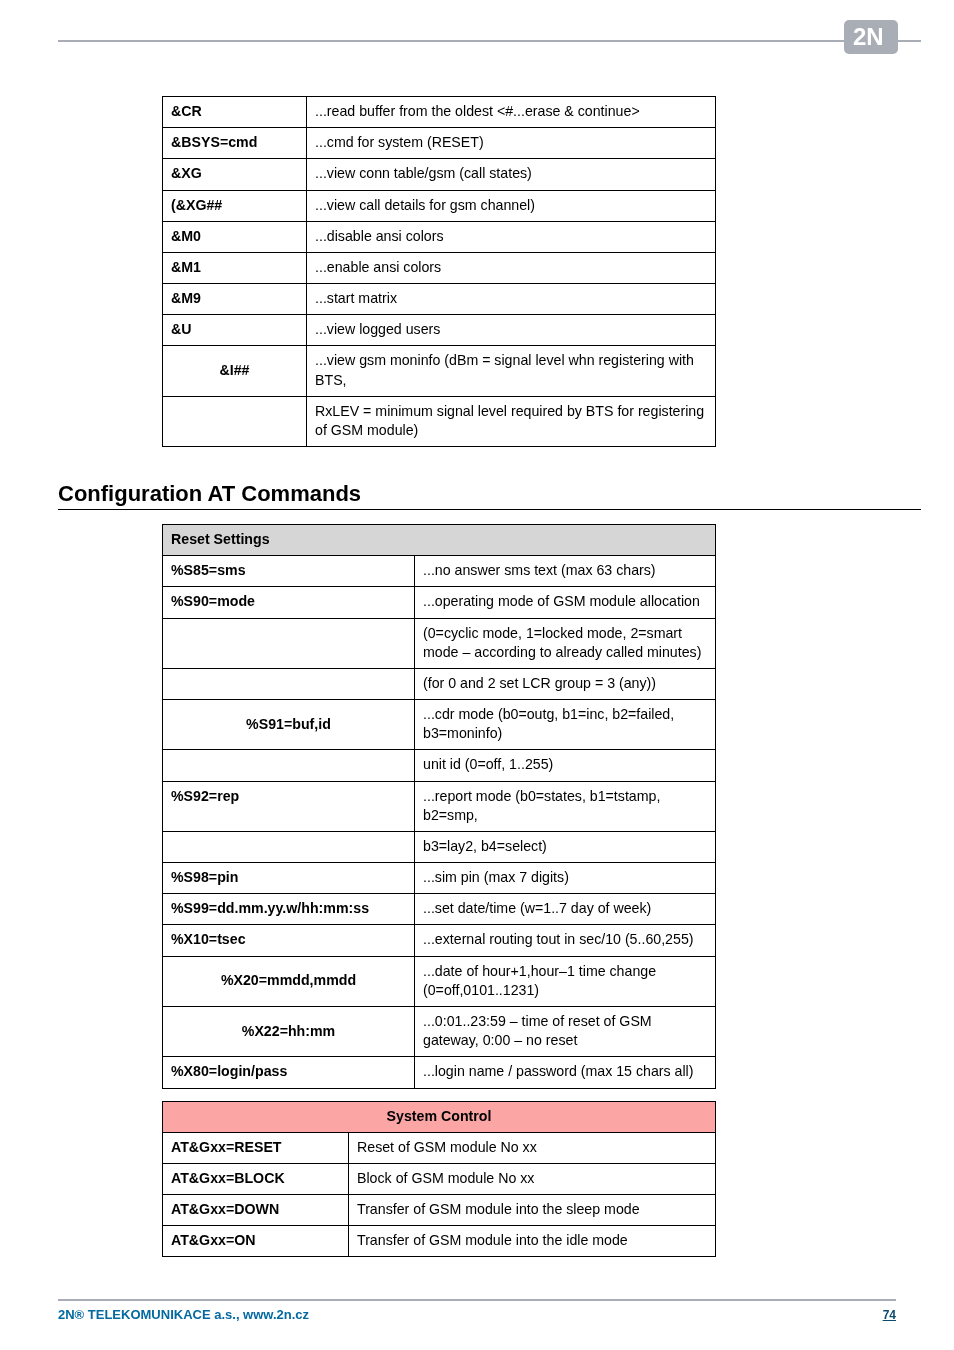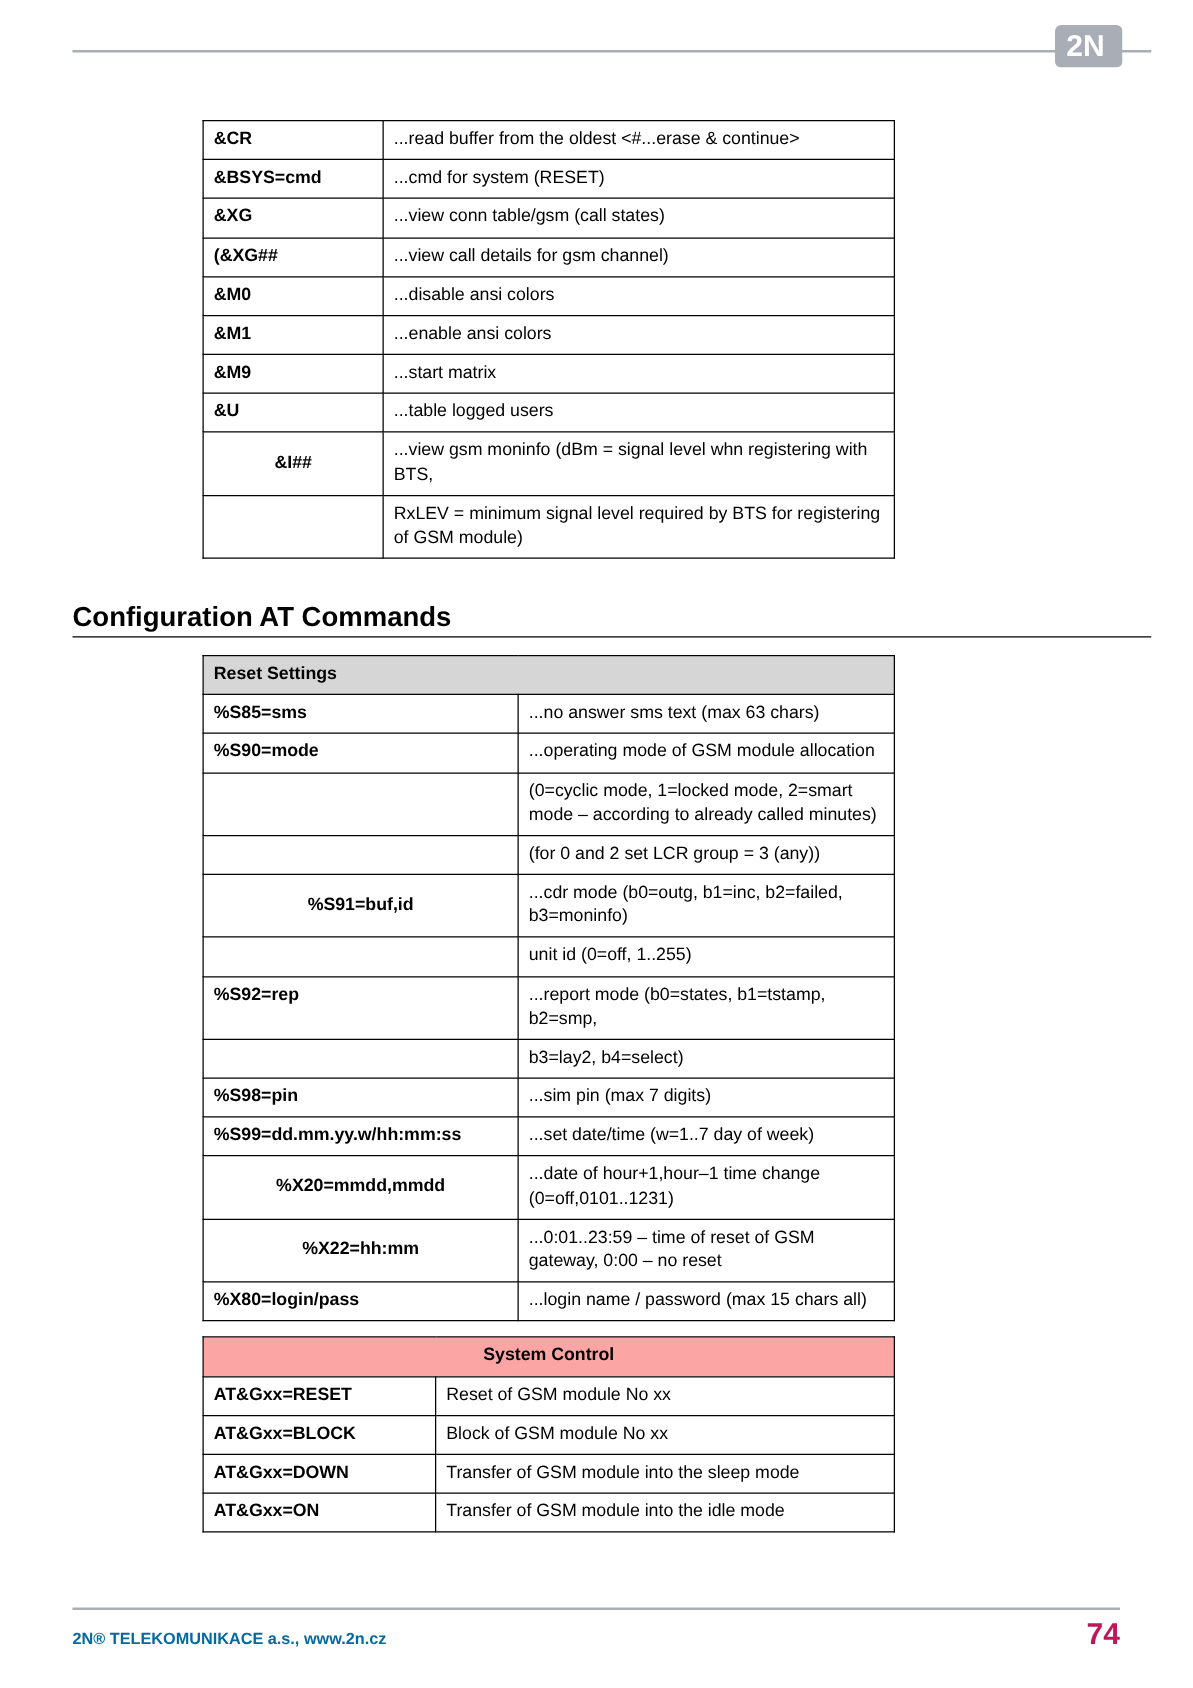--- a/index.html
+++ b/index.html
@@ -78,23 +78,24 @@
       display: flex;
       justify-content: space-between;
       align-items: baseline;
     }
     .footer-left {
       font-size: 13px;
       font-weight: bold;
       color: #0369a1;
     }
     .footer-right {
-      font-size: 24px;
-      font-weight: bold;
-      color: #be185d;
+      font-size: 12px;
+      font-weight: bold;
+      color: #0c4a6e;
+      text-decoration: underline;
     }
   </style>
 </head>
 <body>
 
 <div class="page">
   <hr class="top-rule">
   <div class="logo-block">
     <svg width="54" height="34" viewBox="0 0 54 34">
       <rect x="0" y="0" width="54" height="34" rx="5" fill="#a9aeb6"></rect>
@@ -131,21 +132,21 @@
       <tr>
           <td class="bold">&amp;M1</td>
           <td>...enable ansi colors</td>
         </tr>
       <tr>
           <td class="bold">&amp;M9</td>
           <td>...start matrix</td>
         </tr>
       <tr>
           <td class="bold">&amp;U</td>
-          <td>...table logged users</td>
+          <td>...view logged users</td>
         </tr>
       <tr>
           <td class="bold center">&amp;I##</td>
           <td>...view gsm moninfo (dBm = signal level whn registering with BTS,</td>
         </tr>
       <tr>
           <td class="bold"></td>
           <td>RxLEV = minimum signal level required by BTS for registering of GSM module)</td>
         </tr>
     </tbody>
@@ -195,20 +196,24 @@
           <td class="bold"></td>
           <td>b3=lay2, b4=select)</td>
         </tr>
       <tr>
           <td class="bold">%S98=pin</td>
           <td>...sim pin (max 7 digits)</td>
         </tr>
       <tr>
           <td class="bold">%S99=dd.mm.yy.w/hh:mm:ss</td>
           <td>...set date/time (w=1..7 day of week)</td>
+        </tr>
+      <tr>
+          <td class="bold">%X10=tsec</td>
+          <td>...external routing tout in sec/10 (5..60,255)</td>
         </tr>
       <tr>
           <td class="bold center">%X20=mmdd,mmdd</td>
           <td>...date of hour+1,hour–1 time change (0=off,0101..1231)</td>
         </tr>
       <tr>
           <td class="bold center">%X22=hh:mm</td>
           <td>...0:01..23:59 – time of reset of GSM gateway, 0:00 – no reset</td>
         </tr>
       <tr>

